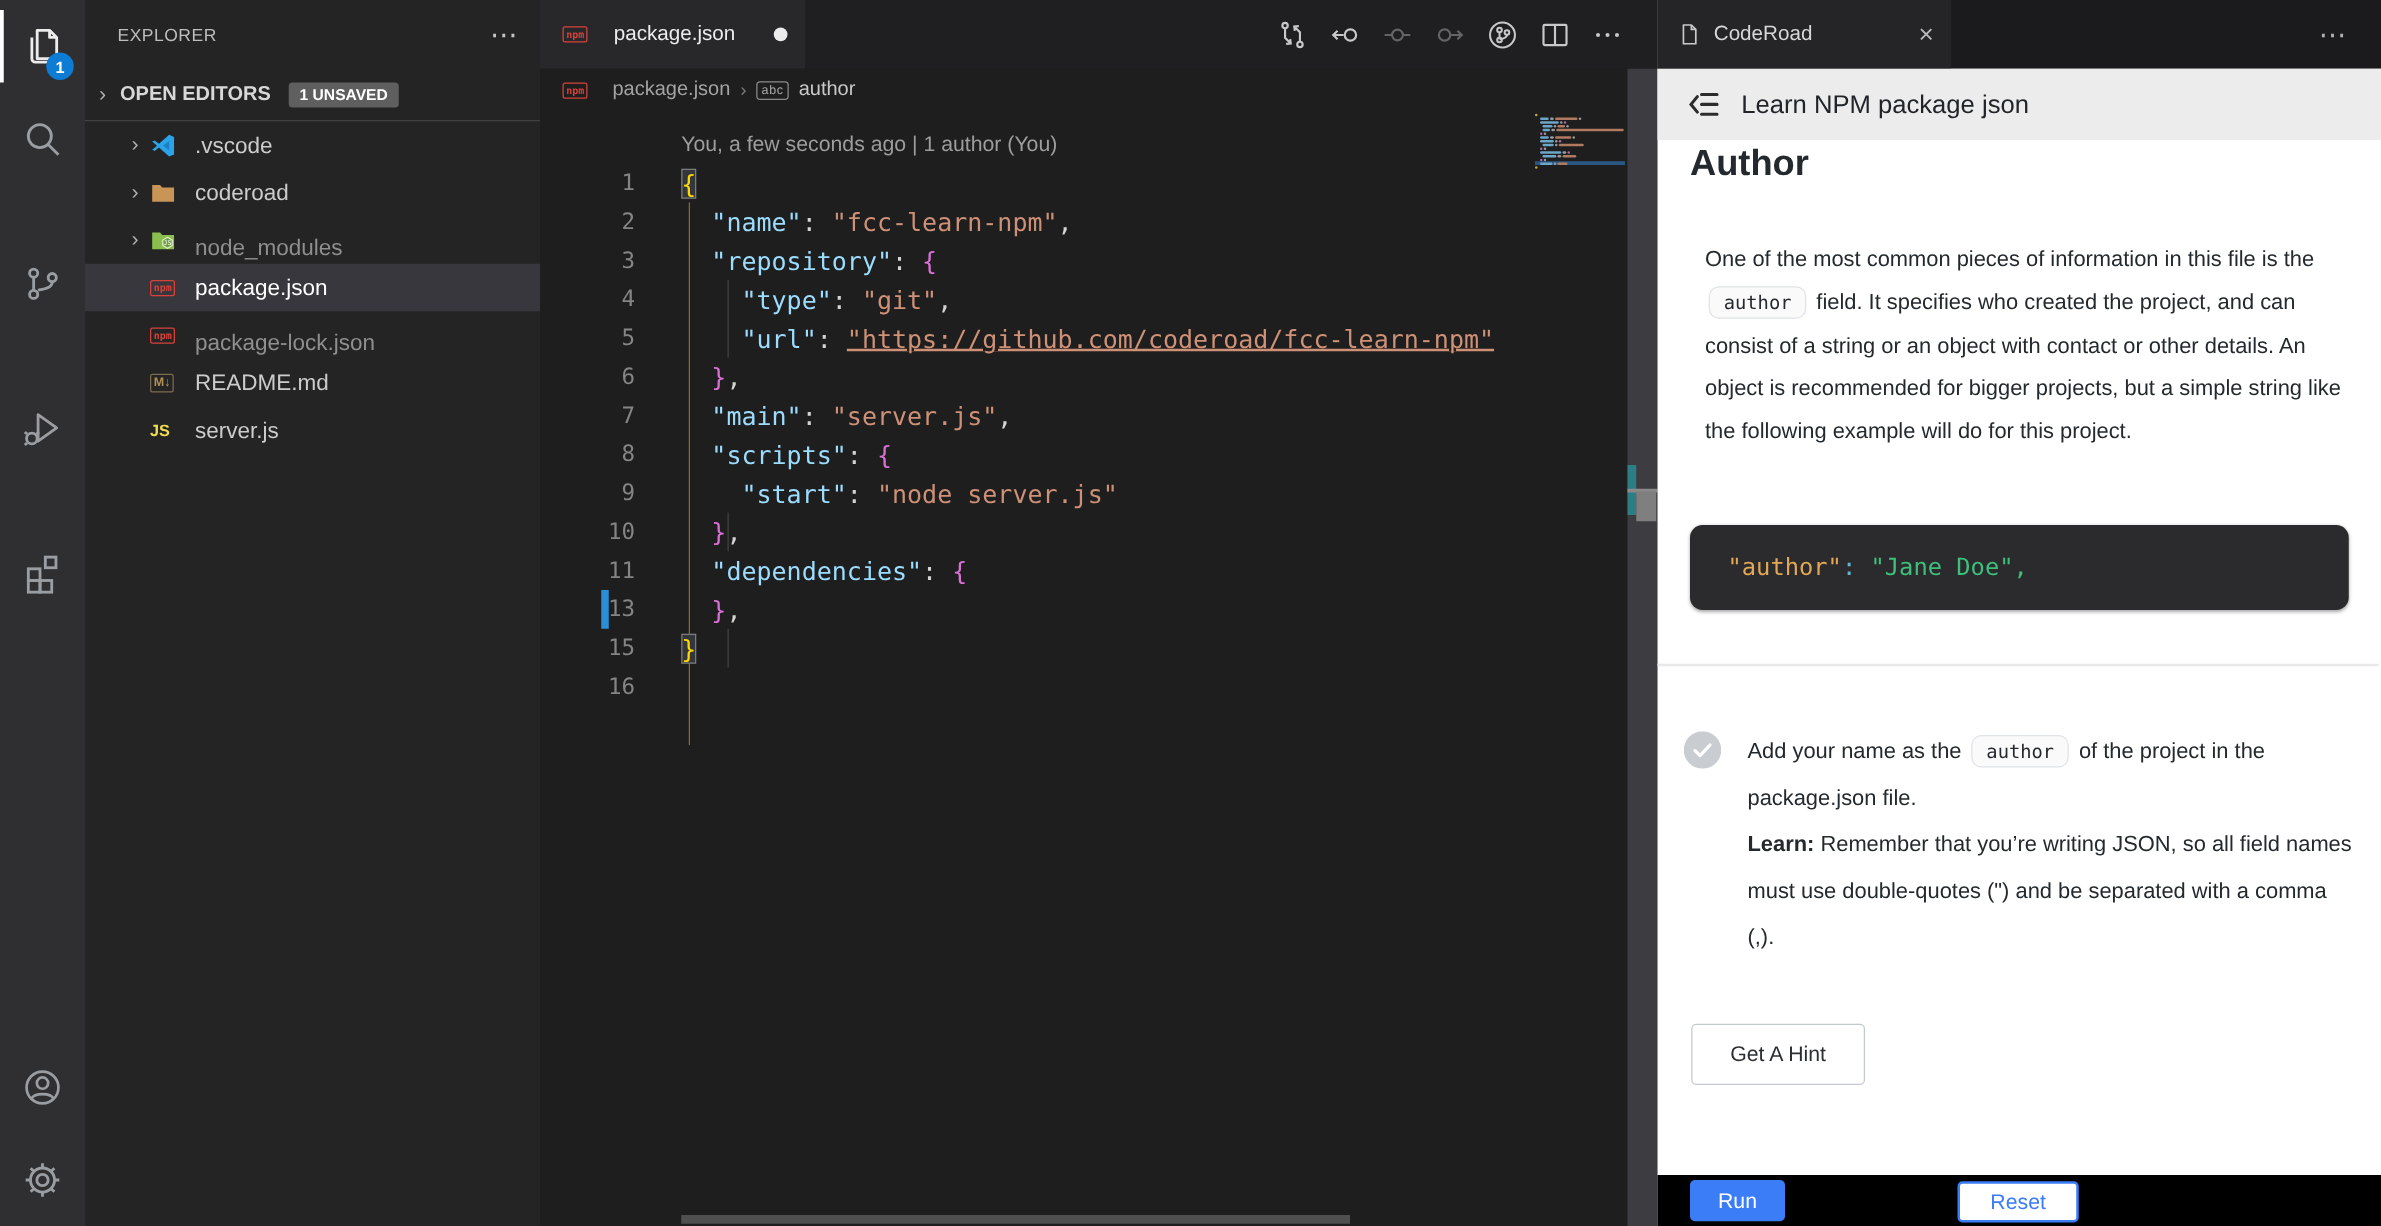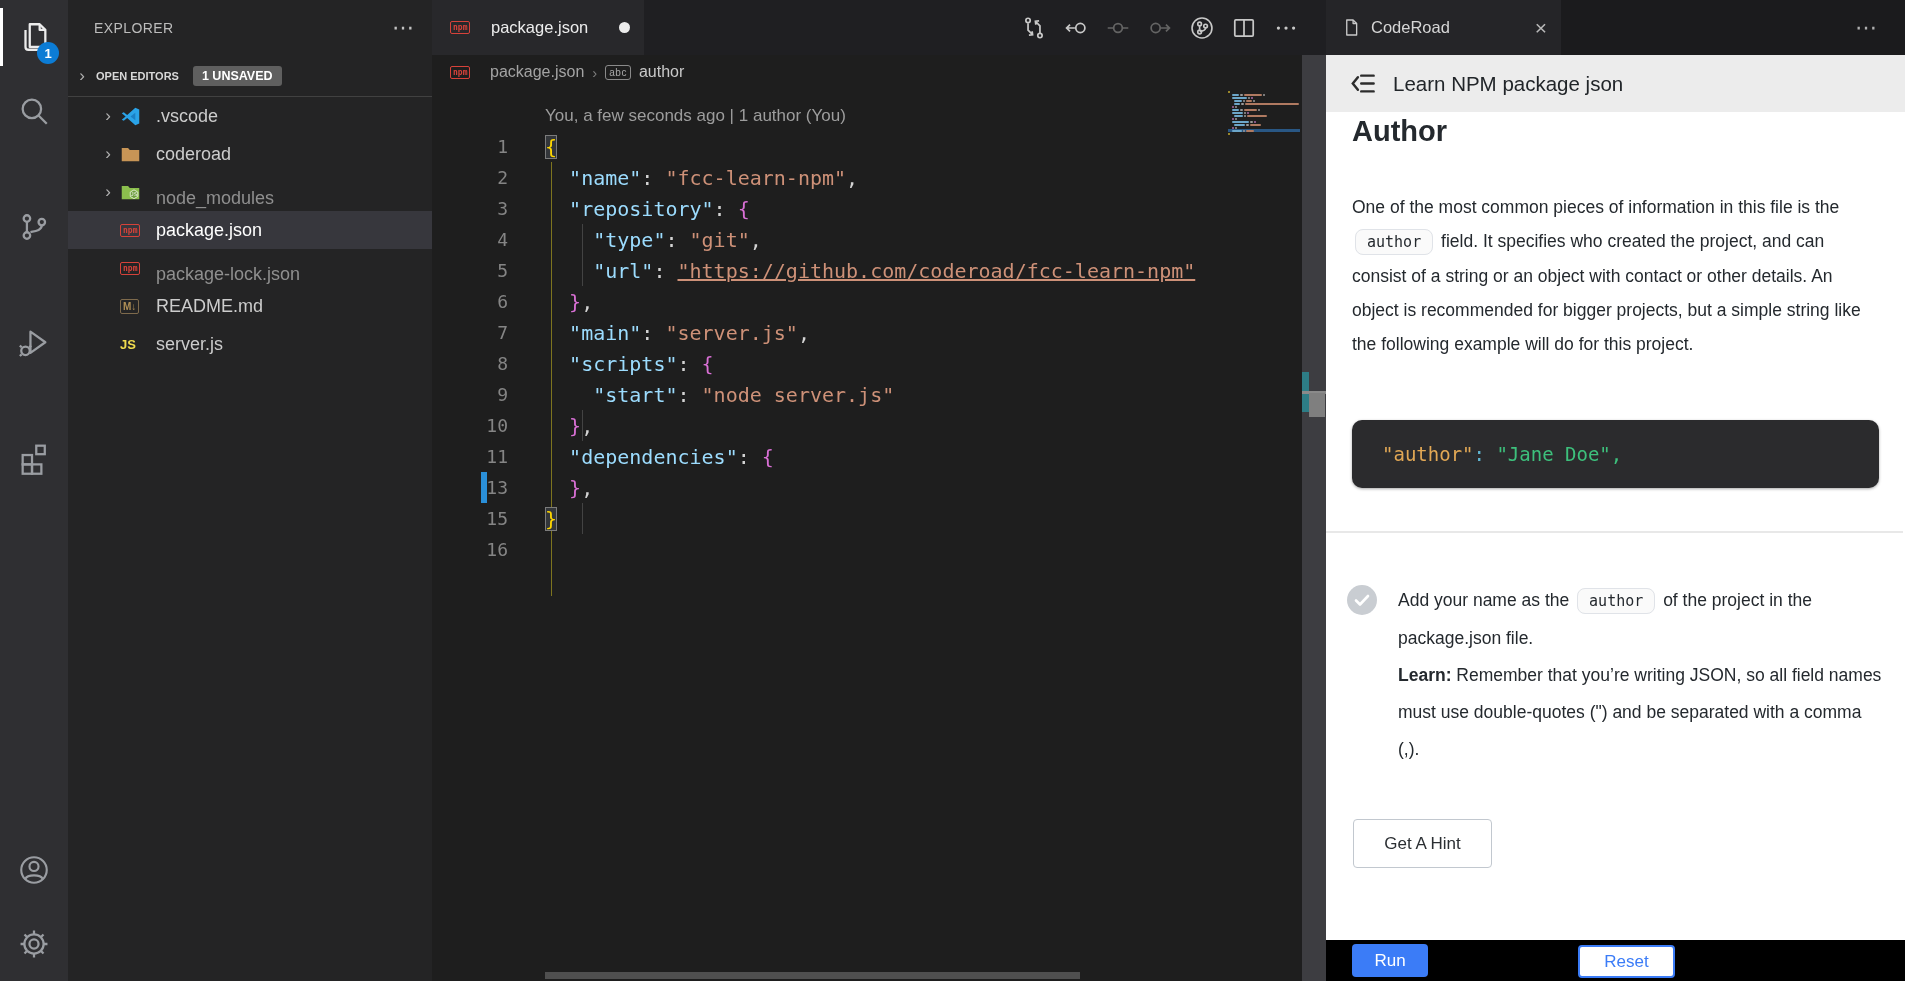--- a/index.html
+++ b/index.html
@@ -23,21 +23,21 @@
   .ab-gap { height:42px; }
 
   
   .sidebar { position:absolute; left:68px; top:0; width:364px; height:981px; background:#242425;
              color:#cccccc; }
   .sb-header { height:55px; display:flex; align-items:center; padding:0 16px 0 26px; }
   .sb-title { font-size:14px; letter-spacing:.4px; color:#bdbdbd; flex:1; }
   .sb-more { color:#c3c3c3; font-size:22px; letter-spacing:2px; cursor:pointer; }
   .sb-open { height:42px; display:flex; align-items:center; gap:6px; padding:0 10px 0 6px;
              border-bottom:1px solid #414141; cursor:pointer; }
-  .sb-open .oe-label { font-size:11px; font-weight:700; color:#d8d8d8; }
+  .sb-open .oe-label { font-size:16px; font-weight:700; color:#d8d8d8; }
   .oe-badge { margin-left:8px; background:#5f5f5f; color:#fff; font-size:12.5px; font-weight:600;
               padding:3px 9px; border-radius:3px; }
   .sb-root { height:40px; display:flex; align-items:center; gap:6px; padding-left:6px;
              font-size:15.5px; font-weight:700; color:#e6e6e6; cursor:pointer; }
   .chev { display:inline-block; width:16px; color:#b0b0b0; font-size:17px; text-align:center;
           transform:none; font-weight:400; }
   .chev.down { transform:rotate(90deg); }
   .tree { display:flex; flex-direction:column; }
   .trow { height:38px; display:flex; align-items:center; padding-left:32px; gap:4px;
           font-size:18px; color:#cccccc; cursor:pointer; }
@@ -116,21 +116,21 @@
                gap:10px; padding:0 14px 0 16px; cursor:pointer; }
   .panel-tab-label { font-size:16.5px; color:#d6d6d6; flex:1; }
   .tab-close { color:#b9b9b9; font-size:21px; cursor:pointer; }
   .panel-more { margin-left:auto; padding-right:26px; color:#b0b0b0; font-size:22px;
                 letter-spacing:2px; cursor:pointer; }
   .cr-header { position:absolute; left:0; top:55px; right:0; height:57px; background:#ececec;
                display:flex; align-items:center; padding-left:24px; gap:16px; }
   .cr-header-ico { width:27px; height:27px; color:#2c2c2c; cursor:pointer; }
   .cr-title { font-size:20.5px; color:#212529; }
   .cr-h2 { position:absolute; left:26px; top:115px; font-size:29px; font-weight:700; color:#24292e; }
-  .cr-para { position:absolute; left:26px; top:190px; width:530px; font-size:17.5px;
+  .cr-para { position:absolute; left:38px; top:190px; width:530px; font-size:17.5px;
              line-height:34px; color:#24292e; }
   .chip { font-family:"DejaVu Sans Mono",monospace; font-size:15px; color:#24292e;
           background:#fafafa; border:1px solid #e0e3e8; border-radius:8px; padding:3px 11px;
           margin:0 3px; white-space:nowrap; }
   .cr-snippet { position:absolute; left:26px; top:420px; width:527px; height:68px;
                 background:#2b2b2d; border-radius:10px; box-shadow:0 1px 3px rgba(0,0,0,.35);
                 display:flex; align-items:center; padding-left:30px;
                 font-family:"DejaVu Sans Mono",monospace; font-size:19px; white-space:pre; }
   .sn-key { color:#e2a855; } .sn-colon { color:#5fb4d0; } .sn-val { color:#3dc07c; }
   .cr-divider { position:absolute; left:0; right:2px; top:531px; height:2px; background:#e8e8e8; }
@@ -138,21 +138,21 @@
   .task-check { flex:none; width:30px; height:30px; margin-top:3px; }
   .task-text { font-size:17.5px; line-height:37px; color:#24292e; width:497px; }
   .task-text b { font-weight:700; }
   .cr-hint { position:absolute; left:27px; top:819px; width:139px; height:49px; background:#fff;
              border:1px solid #c2c8cf; border-radius:4px; font-size:17px; color:#2b2f33;
              font-family:"Liberation Sans",sans-serif; cursor:pointer; }
   .cr-footer { position:absolute; left:0; right:0; top:940px; height:41px; background:#000; }
   .btn-run { position:absolute; left:26px; top:4px; width:76px; height:33px; background:#3b7cf7;
              border:none; border-radius:4px; color:#fff; font-size:17px;
              font-family:"Liberation Sans",sans-serif; cursor:pointer; }
-  .btn-reset { position:absolute; left:252px; top:5px; width:97px; height:33px; background:#fff;
+  .btn-reset { position:absolute; left:240px; top:5px; width:97px; height:33px; background:#fff;
                border:2px solid #3b7cf7; border-radius:4px; color:#3b7cf7; font-size:17px;
                font-family:"Liberation Sans",sans-serif; cursor:pointer; }
 </style>
 </head>
 <body>
 
 <div class="app">
 
   <div class="activitybar">
     <div class="ab-item active">

